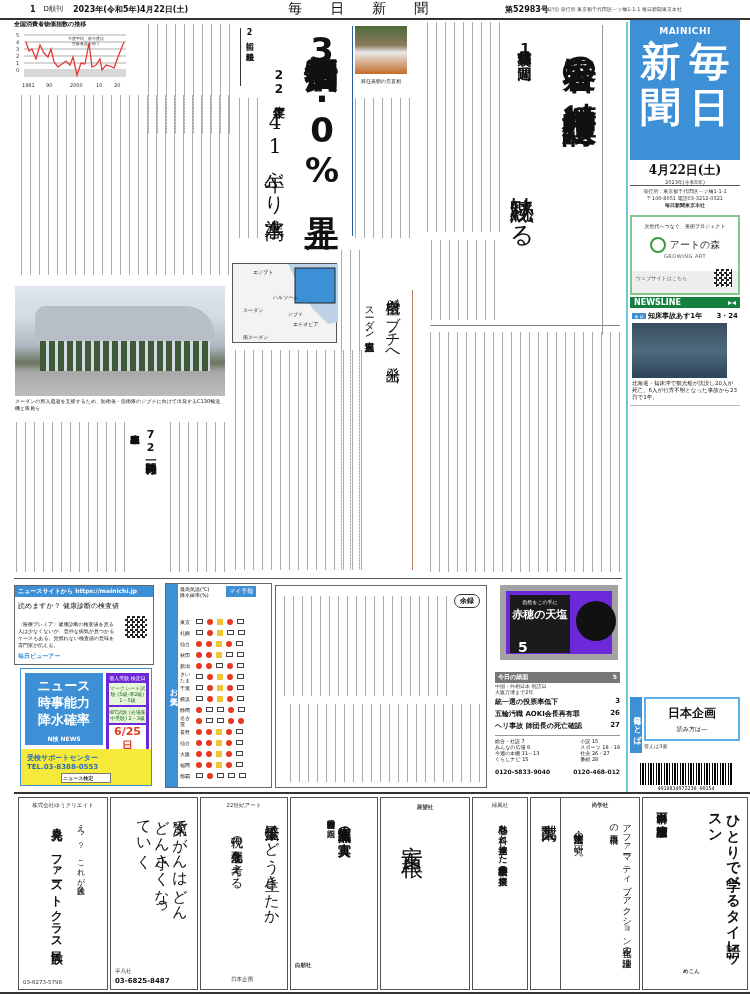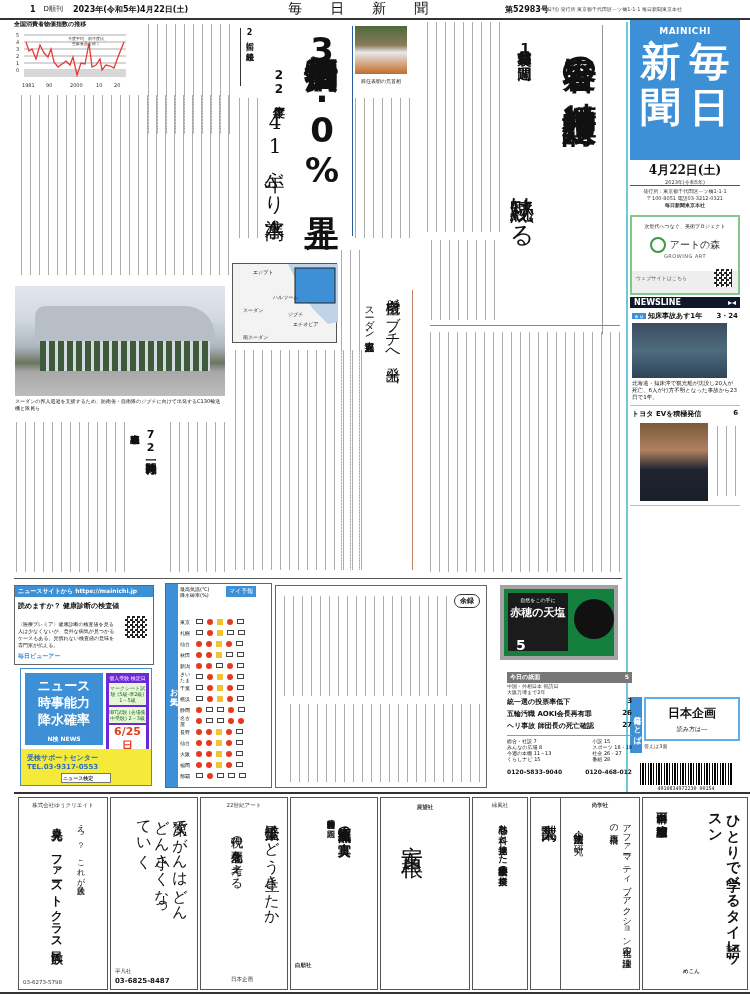--- a/index.html
+++ b/index.html
@@ -32,21 +32,21 @@
   #art-promo { left: 630px; top: 215px; width: 110px; height: 80px; border: 2px solid #86c68d; font-size: 5px; text-align: center; }
   #art-promo .logo-row { display: flex; align-items: center; justify-content: center; margin-top: 8px; gap: 4px; }
   #art-promo .circ { width: 16px; height: 16px; border-radius: 50%; border: 2px solid #3b9a3f; }
   #art-promo .nm { font-size: 10px; color: #333; }
   #art-promo .sub { font-size: 5px; color: #555; letter-spacing: .5px; }
   #art-promo .qr { position: absolute; right: 6px; bottom: 6px; width: 18px; height: 18px; background: repeating-conic-gradient(#222 0 25%, #fff 0 50%) 0 0/5px 5px; }
   #art-promo .foot { position: absolute; left: 0; bottom: 0; width: 100%; height: 22px; background: #eee; font-size: 5px; color: #555; padding: 4px; text-align: left; }
 
   
   #newsline { left: 630px; top: 297px; width: 110px; }
-  #newsline .bar { background: #0f172a; color: #fff; font-size: 8px; font-weight: bold; padding: 1px 4px; display: flex; justify-content: space-between; }
+  #newsline .bar { background: #15803d; color: #fff; font-size: 8px; font-weight: bold; padding: 1px 4px; display: flex; justify-content: space-between; }
   .nl-item { position: relative; border-bottom: 1px solid #bbb; padding: 3px 2px; }
   .nl-item .hd { font-size: 7px; font-weight: bold; display: flex; justify-content: space-between; }
   .nl-item .cap { font-size: 5.5px; line-height: 7px; margin-top: 2px; }
   .nl-tag { background: #3d8fd6; color: #fff; font-size: 5px; padding: 0 2px; margin-right: 2px; }
 
   .photo { background: #888; }
 
   
   #kotoba { left: 630px; top: 697px; width: 110px; height: 62px; }
   #kotoba .side { position: absolute; left: 0; top: 0; width: 12px; height: 56px; background: #3d8fd6; color: #fff; font-size: 8px; font-weight: bold; display: flex; align-items: center; justify-content: center; }
@@ -74,34 +74,34 @@
   #weather .side { position: absolute; left: 0; top: 0; width: 12px; height: 100%; background: #3d8fd6; color: #fff; font-size: 8px; font-weight: bold; display: flex; align-items: flex-start; justify-content: center; padding-top: 4px; }
   .w-row { display: flex; align-items: center; height: 11px; font-size: 5px; }
   .w-row .c { width: 14px; }
   .sun { width: 6px; height: 6px; border-radius: 50%; background: #e53a1f; display: inline-block; margin: 0 2px; }
   .cld { width: 7px; height: 5px; border: 1px solid #444; display: inline-block; margin: 0 2px; }
   .umb { width: 6px; height: 6px; background: #f0c330; display: inline-block; margin: 0 2px; }
 
   
   #newssite { left: 14px; top: 585px; width: 140px; height: 80px; border: 1px solid #666; }
   #newssite .bar { background: #3d8fd6; color: #fff; font-size: 6px; padding: 1px 3px; font-weight: bold; }
-  #newssite .h { font-size: 7px; font-weight: bold; margin: 4px 3px 10px; }
+  #newssite .h { font-size: 7px; font-weight: normal; margin: 4px 3px 10px; }
   #newssite .b { font-size: 5px; line-height: 7px; margin: 0 3px; width: 100px; }
   #newssite .qr { position: absolute; right: 6px; top: 30px; width: 22px; height: 22px; background: repeating-conic-gradient(#222 0 25%, #fff 0 50%) 0 0/5px 5px; }
   #newssite .foot { position: absolute; left: 3px; bottom: 3px; font-size: 6px; color: #3d8fd6; font-weight: bold; }
 
   #kentei { left: 20px; top: 668px; width: 132px; height: 118px; border: 1px solid #3d8fd6; }
   #kentei .blue { position: absolute; left: 4px; top: 4px; width: 78px; height: 72px; background: #3d8fd6; color: #fff; text-align: center; font-weight: bold; font-size: 13px; line-height: 17px; padding-top: 4px; }
   #kentei .green { position: absolute; left: 85px; top: 4px; width: 43px; height: 88px; background: #6d28d9; color: #fff; font-size: 5px; text-align: center; padding-top: 2px; }
   #kentei .green .cal { background: #e8f6d8; color: #1f6a2a; margin: 2px 3px; padding: 2px 0; font-size: 5px; }
   #kentei .date { background: #fff; color: #e53a1f; font-size: 11px; font-weight: bold; margin: 2px 3px; }
   #kentei .yellow { position: absolute; left: 0; bottom: 0; width: 100%; height: 36px; background: #f5ea3a; color: #2b6fb8; font-size: 7px; font-weight: bold; padding: 4px 6px; }
 
   
-  #index { left: 495px; top: 672px; width: 125px; height: 117px; font-size: 6px; margin-left: 12px; }
+  #index { left: 495px; top: 672px; width: 125px; height: 117px; font-size: 6px; }
   #index .bar { background: #777; color: #fff; padding: 1px 3px; font-weight: bold; display: flex; justify-content: space-between; }
   #index .row { display: flex; justify-content: space-between; font-weight: bold; font-size: 7px; margin-top: 2px; }
 </style>
 </head>
 <body>
 
 <div id="header" class="abs">
   <span class="pg">1</span>
   <span class="ed">D順刊</span>
   <span class="date">2023年(令和5年)4月22日(土)</span>
@@ -145,28 +145,20 @@
       <span>NEWSLINE</span>
       <span>▸◂</span>
     </div>
   <div class="nl-item" style="height:98px">
     <div class="hd">
         <span><span class="nl-tag">ｅｕ</span><span>知床事故あす1年</span></span>
         <span>3・24</span>
       </div>
     <div class="photo" style="width:95px;height:55px;margin-top:2px;background:linear-gradient(180deg,#3b4d5e 0%,#4e6b7e 50%,#2e4459 100%)"></div>
     <div class="cap">北海道・知床沖で観光船が沈没し20人が死亡、6人が行方不明となった事故から23日で1年。</div>
-  </div>
-  <div class="nl-item" style="height:100px">
-    <div class="hd">
-        <span>トヨタ EVを積極発信</span>
-        <span>6</span>
-      </div>
-    <div class="photo" style="width:68px;height:78px;margin:4px 0 0 8px;background:linear-gradient(180deg,#7a5a3c 0%,#b08060 35%,#1e2430 60%,#1a1f2a 100%)"></div>
-    <div class="txt abs" style="left:80px;top:20px;width:26px;height:70px"></div>
   </div>
 </div>
 
 <div id="kotoba" class="abs">
   <div class="side vt">毎日ことば</div>
   <div class="box">
     <div class="t">日本企画</div>
     <div class="s">読み方は―</div>
   </div>
   <div class="foot">答えは3面</div>
@@ -279,21 +271,21 @@
   </div>
   <div class="green">
     <div>個人受験 検定日</div>
     <div class="cal">マークシート試験 (5級-準2級) 1～5級</div>
     <div class="cal">IBT試験 (会場集中受験) 2～3級</div>
     <div class="date">6/25日</div>
     <div class="cal">5/15日</div>
   </div>
   <div class="yellow">
     <div>受検サポートセンター</div>
-    <div>TEL.03-9317-0553</div>
+    <div>TEL.03-8388-0553</div>
     <div style="background:#fff;color:#333;font-size:5px;width:50px;margin:2px auto 0;padding:1px;border:1px solid #777">ニュース検定</div>
   </div>
 </div>
 
 <div id="weather" class="abs">
   <div class="side vt">お天気</div>
   <div style="position:absolute;left:14px;top:2px;font-size:5px">
     <div>最高気温(℃)</div>
     <div>降水確率(%)</div>
   </div>
@@ -421,21 +413,21 @@
       </div>
   </div>
 </div>
 
 <div class="abs" style="left:275px;top:585px;width:212px;height:203px;border:1px solid #666">
   <div style="position:absolute;right:6px;top:8px;font-size:7px;font-weight:bold;border:1.5px solid #333;border-radius:8px;padding:1px 5px">余録</div>
   <div class="txt" style="position:absolute;left:6px;top:10px;width:165px;height:100px"></div>
   <div class="txt" style="position:absolute;left:6px;top:118px;width:198px;height:78px"></div>
 </div>
 
-<div class="abs" style="left:500px;top:585px;width:118px;height:75px;border:4px solid #a3a3a3;background:#15803d">
+<div class="abs" style="left:500px;top:585px;width:118px;height:75px;border:6px solid #a3a3a3;background:#6d28d9">
   <div style="position:absolute;left:4px;top:4px;width:60px;height:58px;background:#1b1b1b;color:#fff;text-align:center">
     <div style="font-size:5px;margin-top:4px">自然をこの手に</div>
     <div style="font-family:'DejaVu Serif',serif;font-size:11px;font-weight:bold;margin-top:2px">赤穂の天塩</div>
   </div>
   <div style="position:absolute;left:70px;top:10px;width:40px;height:40px;border-radius:50%;background:#111"></div>
   <div style="position:absolute;left:12px;top:48px;font-size:14px;font-weight:bold;color:#fff">5</div>
 </div>
 
 <div id="index" class="abs">
   <div class="bar">

